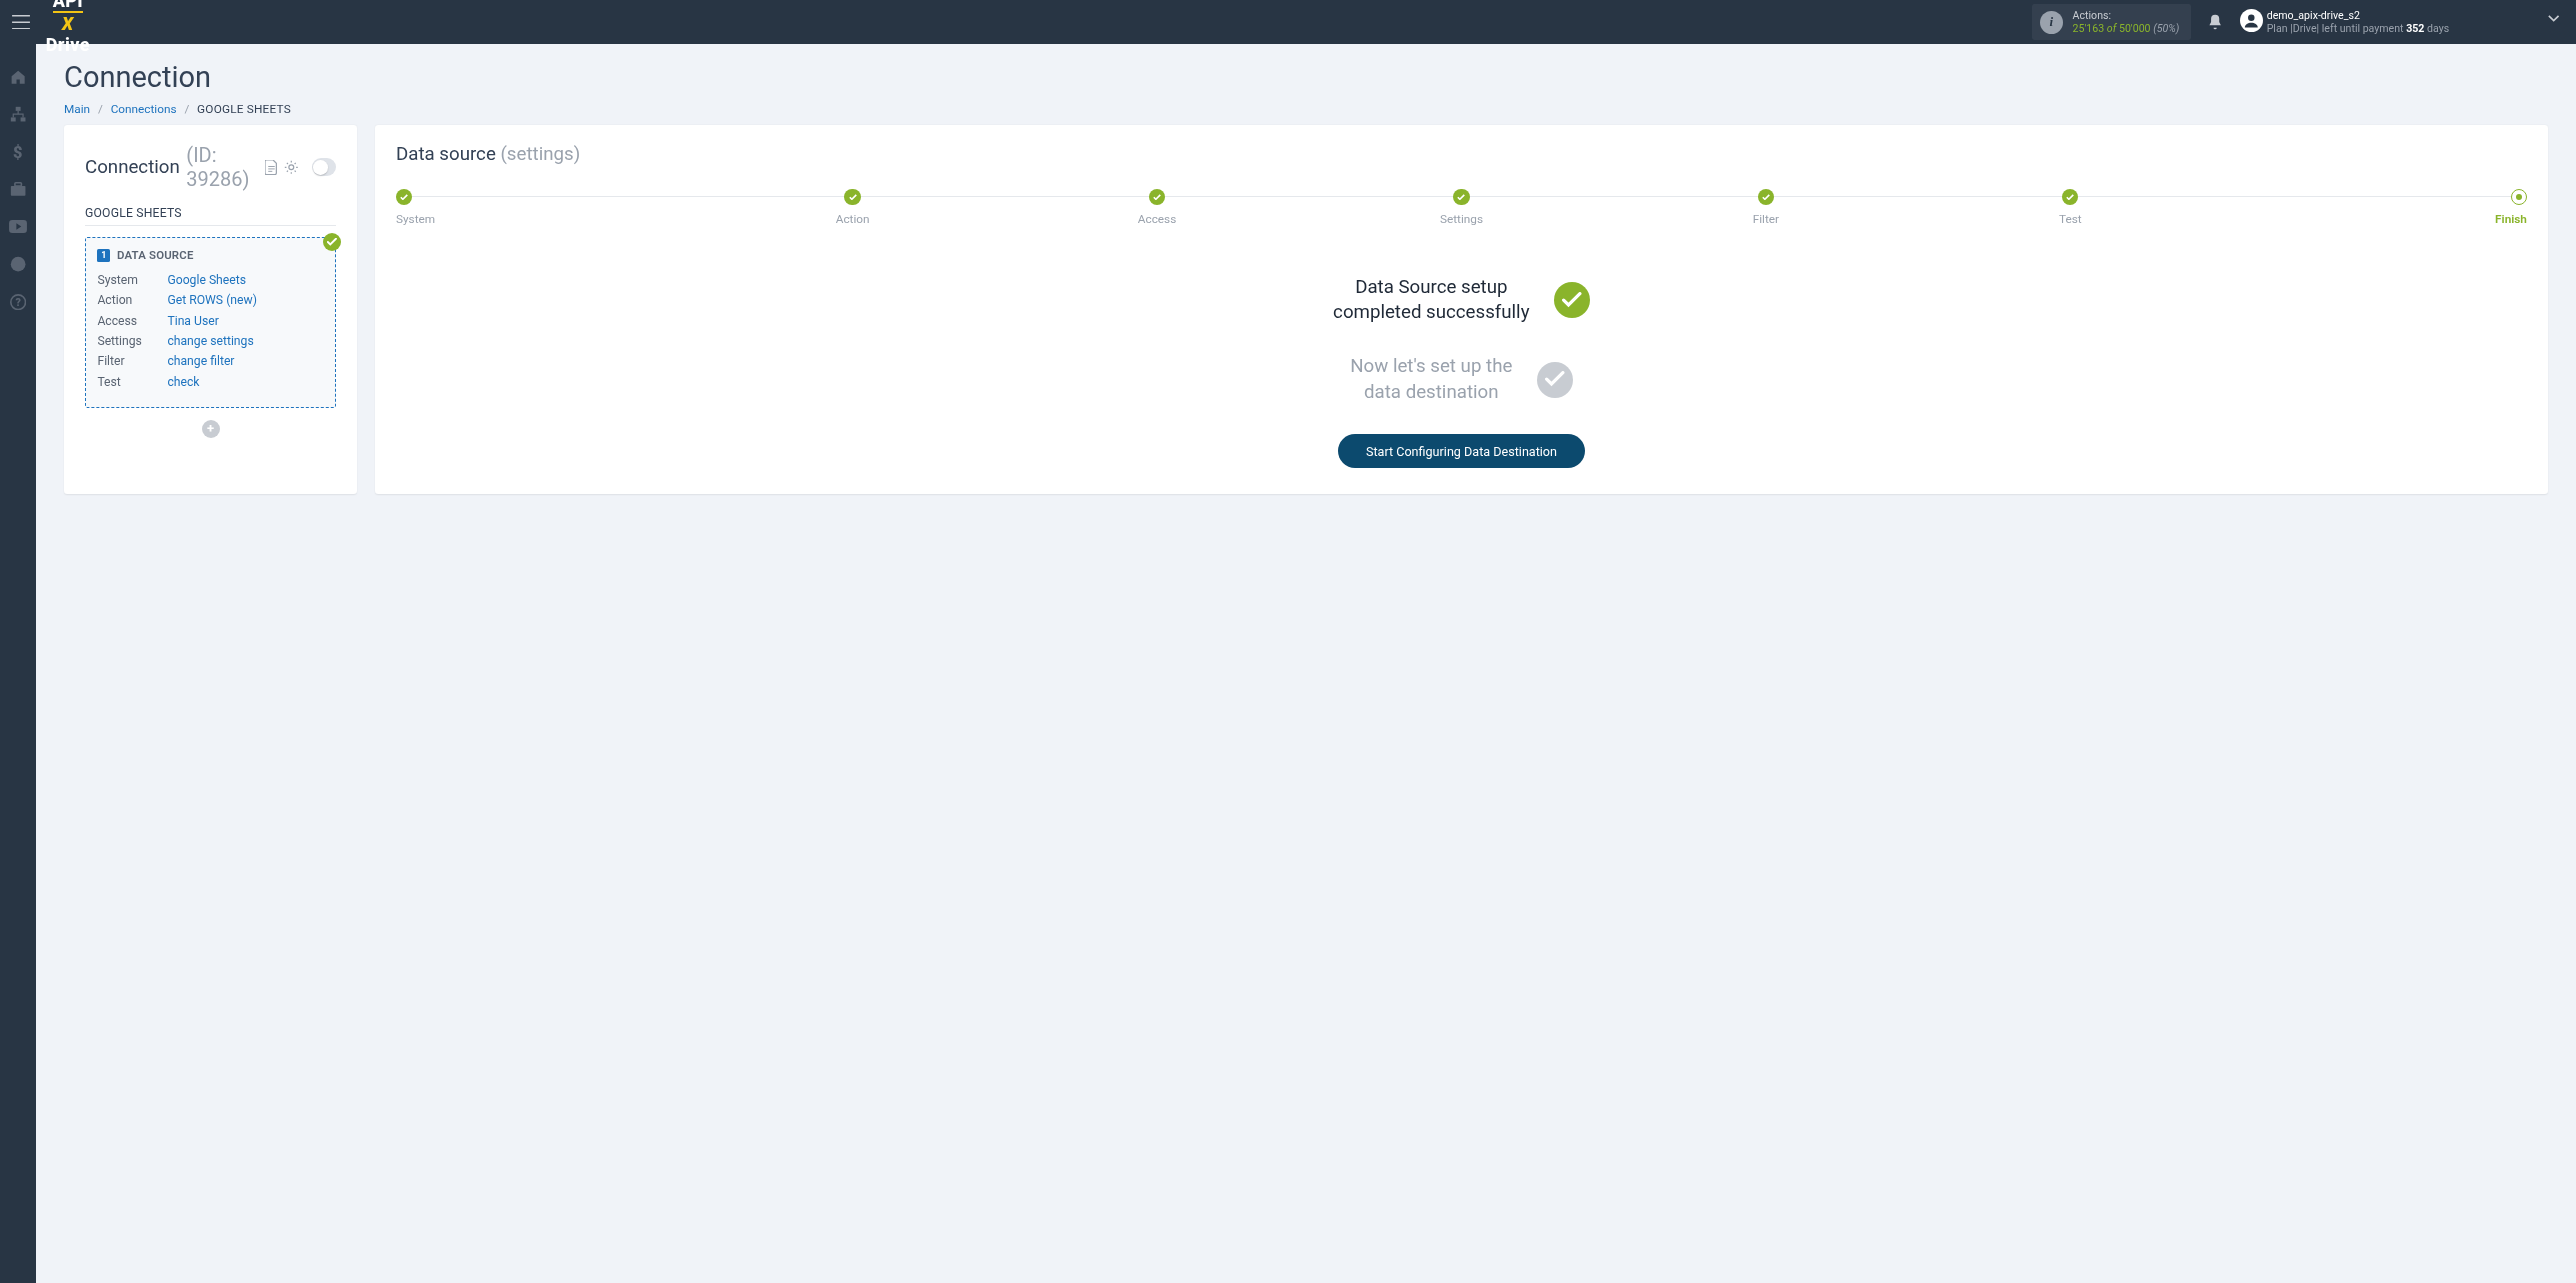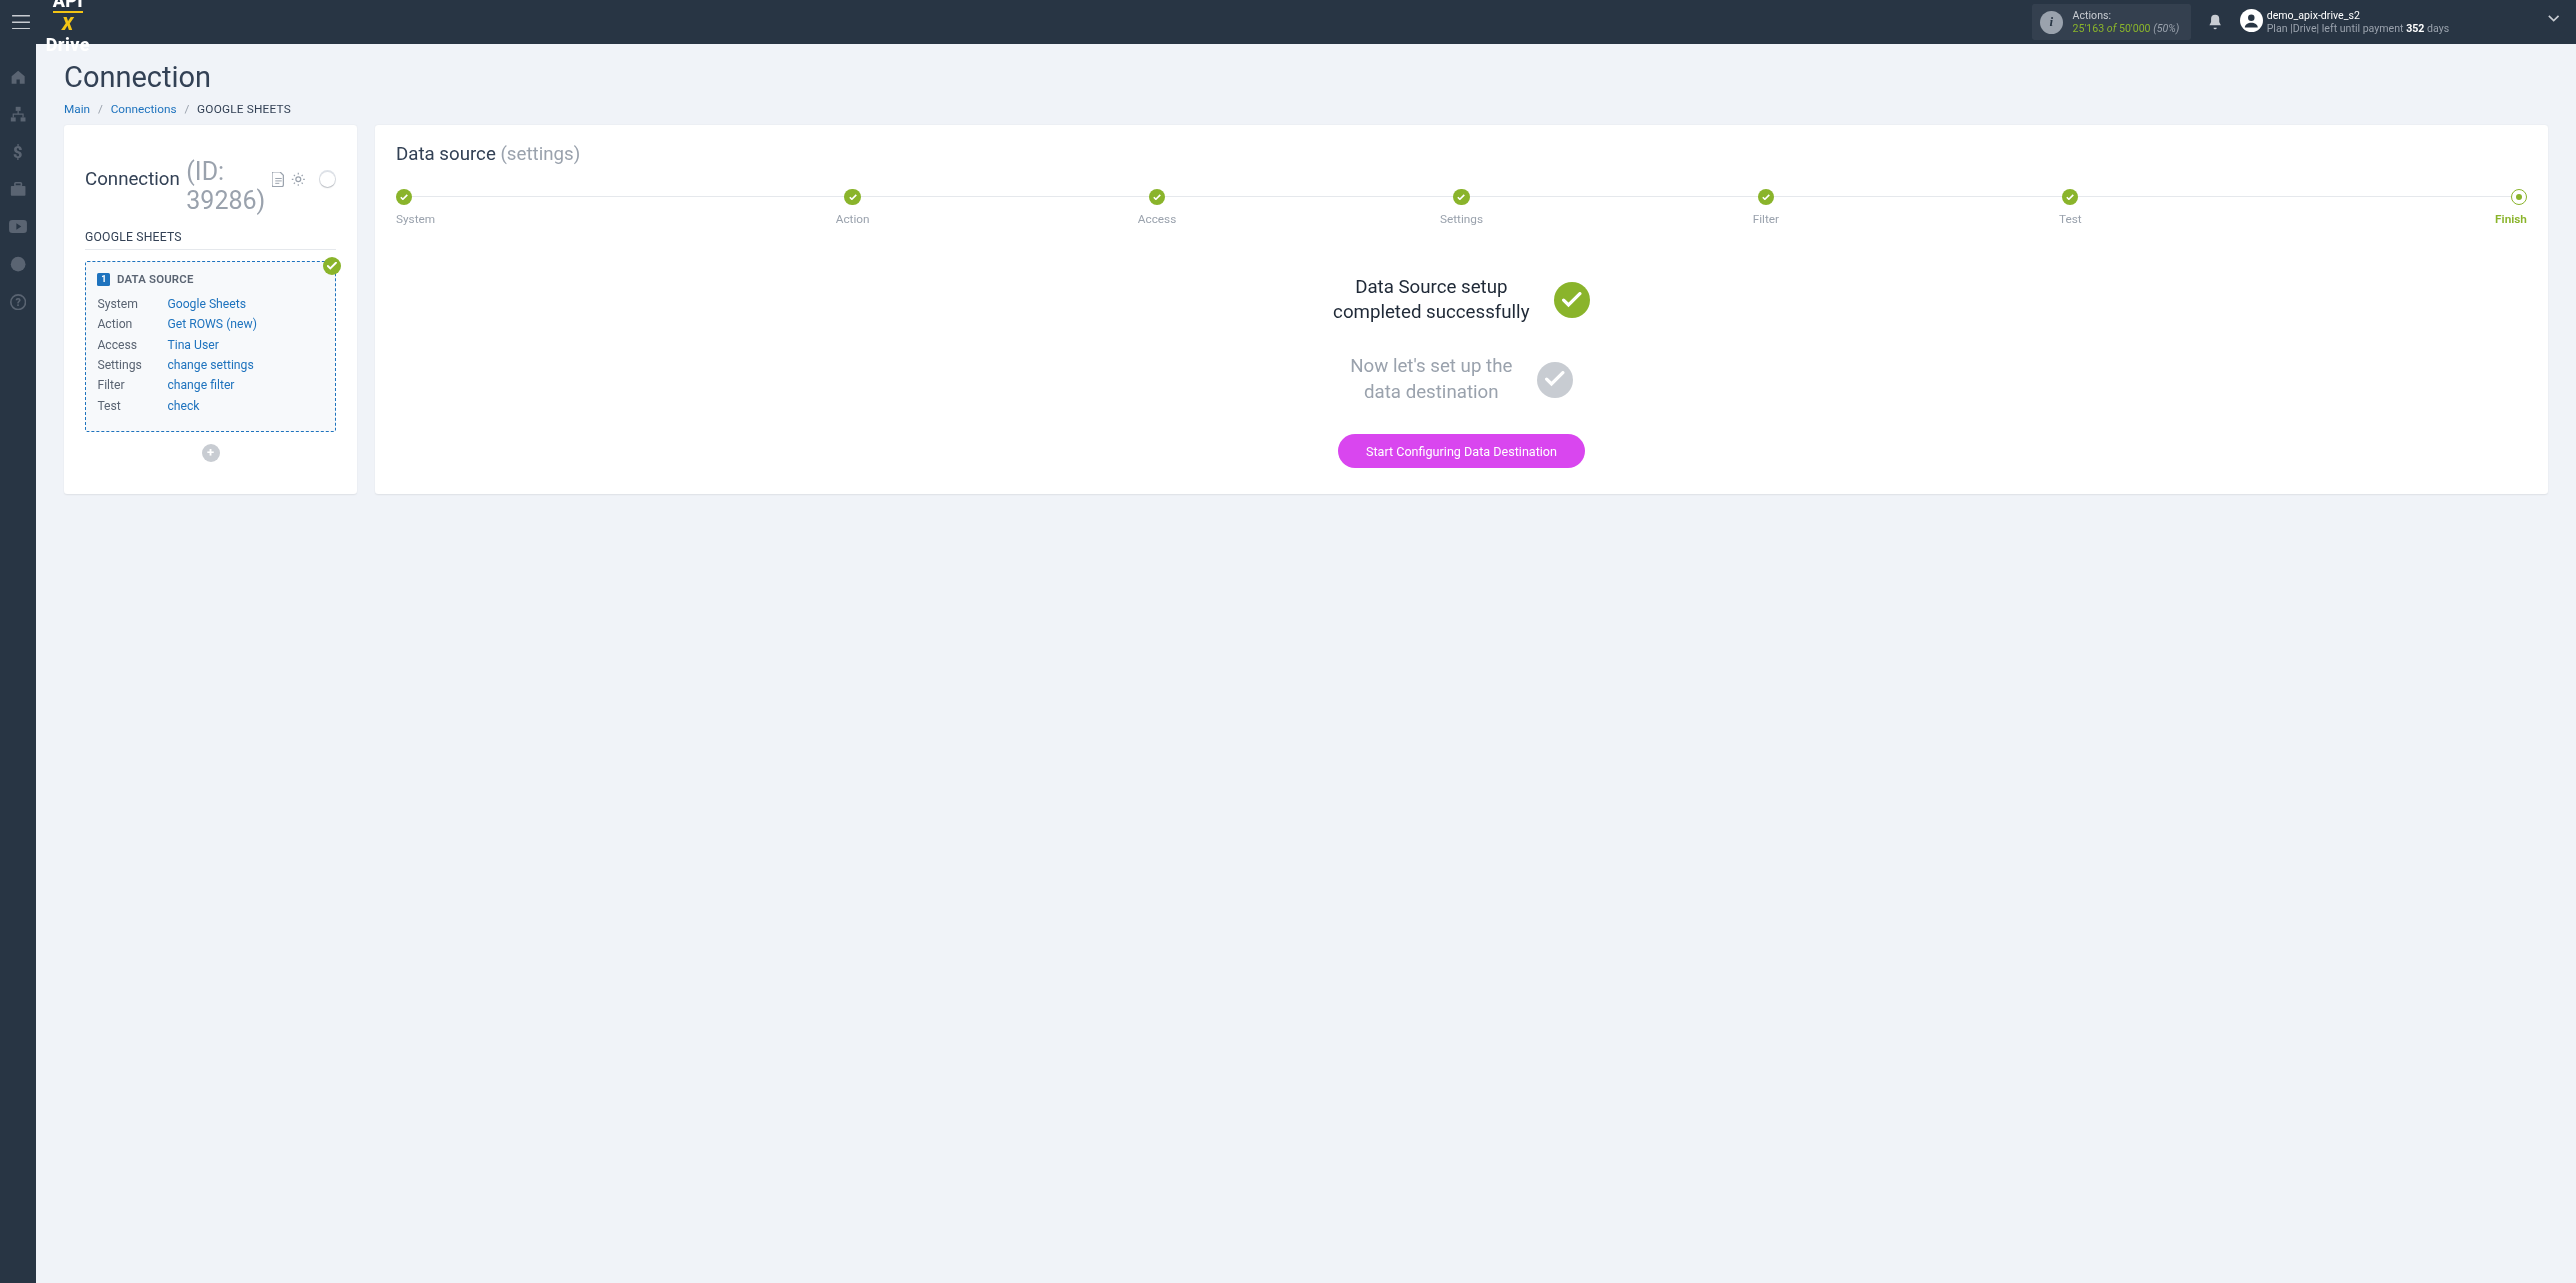--- a/index.html
+++ b/index.html
@@ -42,21 +42,21 @@
 .breadcrumb .sep { margin: 0 4.9px; color:#9aa2ad;}
 .breadcrumb .current { color:#334155; text-transform:uppercase; letter-spacing:0.2px;}
 
 .cols { display:flex; gap:18px; }
 .card { background:#fff; border-radius:3.3px; box-shadow: 0 0.8px 1.6px rgba(0,0,0,0.08); padding: 18px 21px; }
 .card.left { width:293px; }
 .card.right { flex:1; }
 
 .conn-head { display:flex; align-items:center; gap:6.5px; margin-bottom:14.6px;}
 .conn-head .t1 { font-size:18.7px; color:#334155; }
-.conn-head .cid { color:#9aa2ad; font-size:25px;margin-top:14px;}
+.conn-head .cid { color:#9aa2ad; font-size:20px;}
 .ico-file, .ico-gear { color:#9aa2ad; cursor:pointer; }
 .toggle { width:33px;height:18px;border-radius:9px;background:#dfe3e9;position:relative;cursor:pointer;margin-left:6.5px;}
 .toggle::after{content:"";position:absolute;left:1.6px;top:1.6px;width:14.6px;height:14.6px;border-radius:50%;background:#fff;box-shadow:0 0.8px 1.6px rgba(0,0,0,0.2);}
 
 .conn-sub { font-size:12.2px;color:#334155;text-transform:uppercase;letter-spacing:0.2px;margin-bottom:4.9px;}
 .divider { border-top:0.8px solid #e5e8ec; margin-bottom:11.4px;}
 
 .ds-box { border:1.2px dashed #1e73be; border-radius:2.4px; background:#f7f9fb; padding: 9.8px 11.4px 13px; position:relative;}
 .ds-badge { position:absolute; right:-5.7px; top:-5.7px; width:18px;height:18px;border-radius:50%;background:#8ab42b;display:flex;align-items:center;justify-content:center;color:#fff;}
 .ds-title { display:flex; align-items:center; gap:6.5px; margin-bottom:9.8px;}
@@ -83,21 +83,21 @@
 .step-lbl { font-size:11.8px;color:#9aa2ad;margin-top:6.5px;}
 .step.active .step-lbl { color:#8ab42b; font-weight:600;}
 
 .status-block { text-align:center; display:flex; align-items:center; justify-content:center; gap:24.4px; margin-bottom:29px;}
 .status-block.muted .txt { color:#9aa2ad;}
 .status-block .txt { font-size:18.7px; color:#1f2937; line-height:1.35; max-width:212px;}
 .big-check { width:36px;height:36px;border-radius:50%;display:flex;align-items:center;justify-content:center;color:#fff;}
 .big-check.green { background:#8ab42b;}
 .big-check.grey { background:#c8ccd2;}
 
-.primary-btn { display:block; margin: 14.6px auto 8.1px; background:#d946ef;color:#fff;border:none;border-radius:18px;padding:9.8px 28px;font-size:12.6px;cursor:pointer;}
+.primary-btn { display:block; margin: 14.6px auto 8.1px; background:#0c4a6e;color:#fff;border:none;border-radius:18px;padding:9.8px 28px;font-size:12.6px;cursor:pointer;}
 
 svg { display:block; }
 </style>
 </head>
 <body>
 
 <div class="header">
   <div class="header-left">
     <div class="hamburger">
       <svg width="18" height="14.6" viewBox="0 0 22 18">

